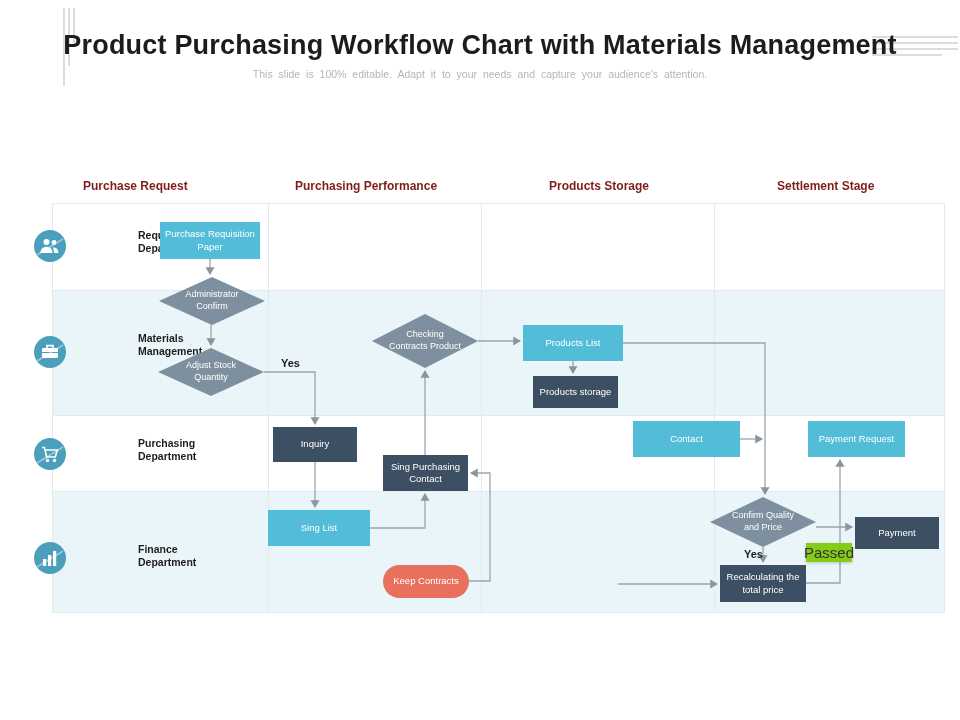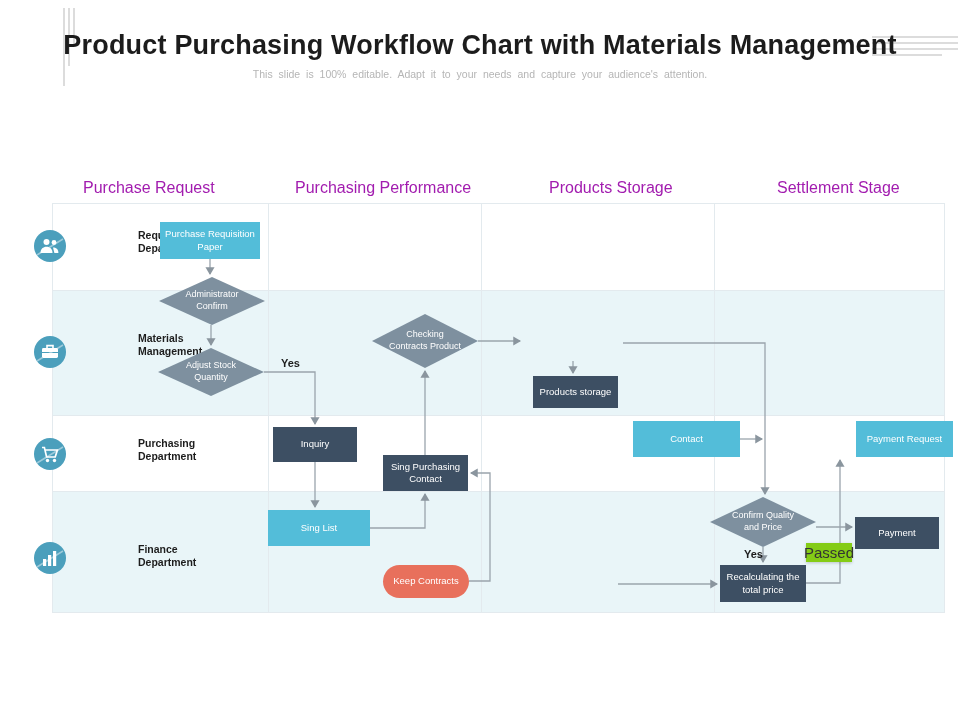--- a/index.html
+++ b/index.html
@@ -17,21 +17,21 @@
   .decor-left span:nth-child(2){height:58px;}
   .decor-left span:nth-child(3){height:38px;}
   .decor-right{position:absolute;left:872px;top:36px;}
   .decor-right span{display:block;height:2px;background:#dcdcdc;margin-bottom:4px;}
   .decor-right span:nth-child(1){width:86px;}
   .decor-right span:nth-child(2){width:86px;}
   .decor-right span:nth-child(3){width:86px;}
   .decor-right span:nth-child(4){width:70px;}
 
   
-  .col-header{position:absolute;top:179px;font-size:16px;font-weight:400;color:#a21caf;}
+  .col-header{position:absolute;top:179px;font-size:12px;font-weight:700;color:#7f1d1d;}
 
   
   .table{position:absolute;left:52px;top:203px;width:893px;height:410px;border:1px solid #e3eaee;box-sizing:border-box;}
   .band{position:absolute;left:0;width:100%;box-sizing:border-box;border-bottom:1px solid #e3eaee;}
   .band.b1{top:0;height:87px;background:#ffffff;}
   .band.b2{top:87px;height:125px;background:#e9f5f8;}
   .band.b3{top:212px;height:76px;background:#ffffff;}
   .band.b4{top:288px;height:120px;background:#e9f5f8;border-bottom:none;}
   .vline{position:absolute;top:0;width:1px;height:100%;background:#e3eaee;}
 
@@ -156,25 +156,26 @@
       <polyline points="618,584 717,584" marker-end="url(#arr)"></polyline>
       <polyline points="806,583 840,583 840,460" marker-end="url(#arr)"></polyline>
       <polyline points="816,527 852,527" marker-end="url(#arr)"></polyline>
     </g>
   </svg>
 
   <div class="node blue" style="left:160px;top:222px;width:100px;height:37px">Purchase Requisition Paper</div>
   <div class="node diamond" style="left:159px;top:277px;width:106px;height:48px">Administrator Confirm</div>
   <div class="node diamond" style="left:158px;top:348px;width:106px;height:48px">Adjust Stock Quantity</div>
   <div class="node diamond" style="left:372px;top:314px;width:106px;height:54px">Checking Contracts Product</div>
+  <div class="node blue" style="left:523px;top:325px;width:100px;height:36px">Products List</div>
   <div class="node dark" style="left:533px;top:376px;width:85px;height:32px">Products storage</div>
   <div class="node dark" style="left:273px;top:427px;width:84px;height:35px">Inquiry</div>
   <div class="node dark" style="left:383px;top:455px;width:85px;height:36px">Sing Purchasing Contact</div>
   <div class="node blue" style="left:633px;top:421px;width:107px;height:36px">Contact</div>
-  <div class="node blue" style="left:856px;top:421px;width:97px;height:36px">Payment Request</div>
+  <div class="node blue" style="left:808px;top:421px;width:97px;height:36px">Payment Request</div>
   <div class="node blue" style="left:268px;top:510px;width:102px;height:36px">Sing List</div>
   <div class="node coral" style="left:383px;top:565px;width:86px;height:33px">Keep Contracts</div>
   <div class="node diamond" style="left:710px;top:497px;width:106px;height:50px">Confirm Quality and Price</div>
   <div class="node dark" style="left:720px;top:565px;width:86px;height:37px">Recalculating the total price</div>
   <div class="node dark" style="left:855px;top:517px;width:84px;height:32px">Payment</div>
 
   <div class="flow-label" style="left:281px;top:357px">Yes</div>
   <div class="flow-label" style="left:744px;top:548px">Yes</div>
   <div class="passed-box">Passed</div>
 

